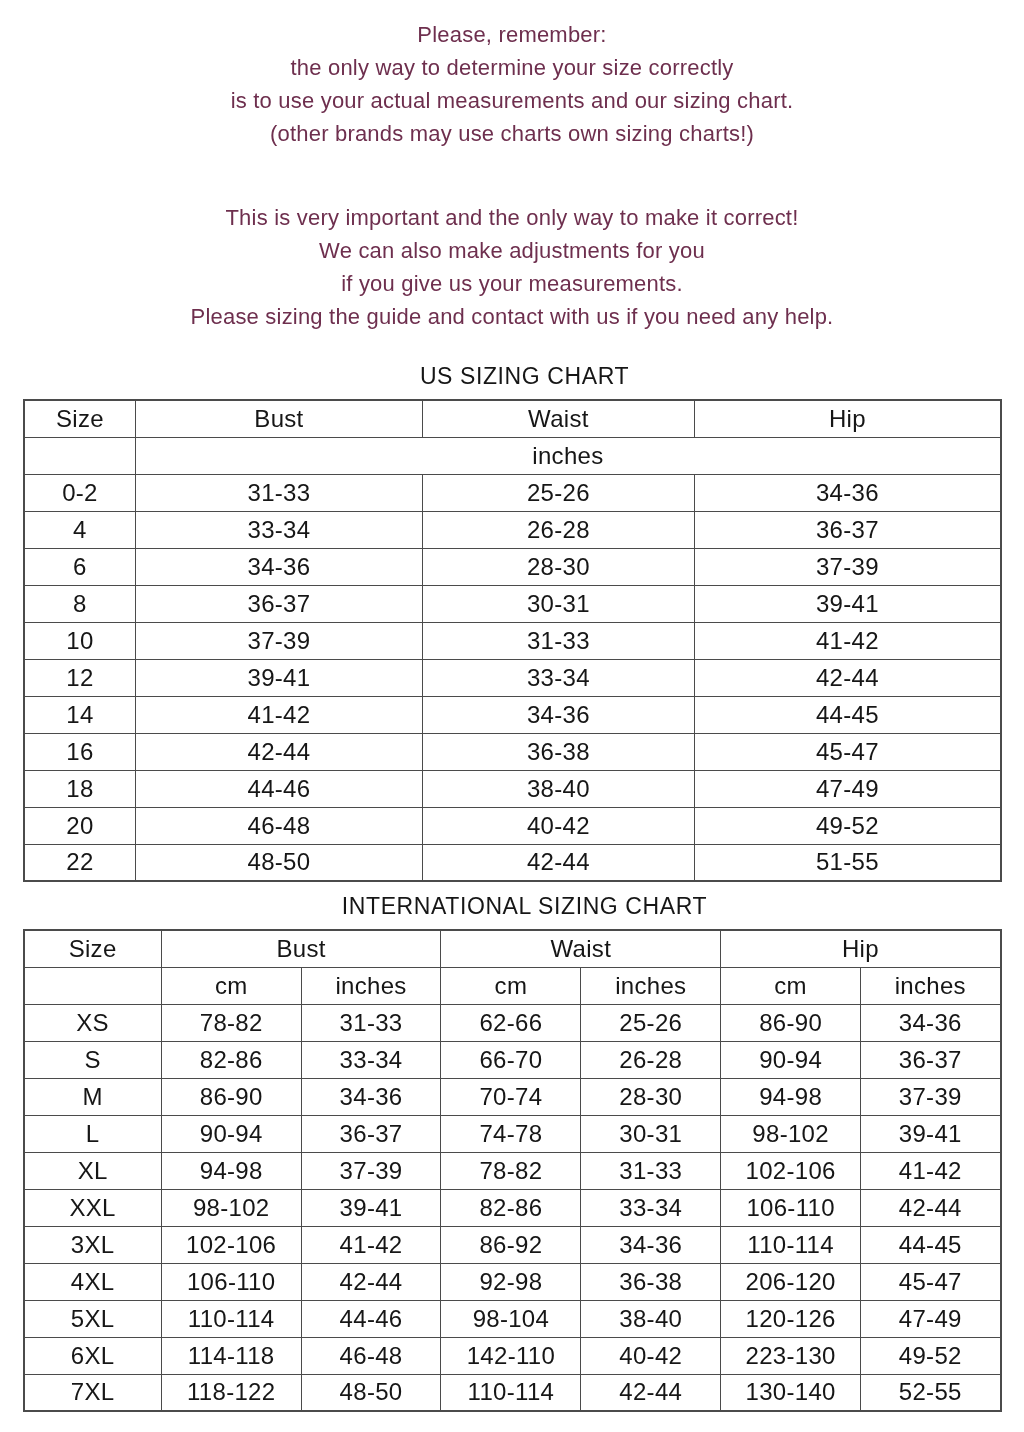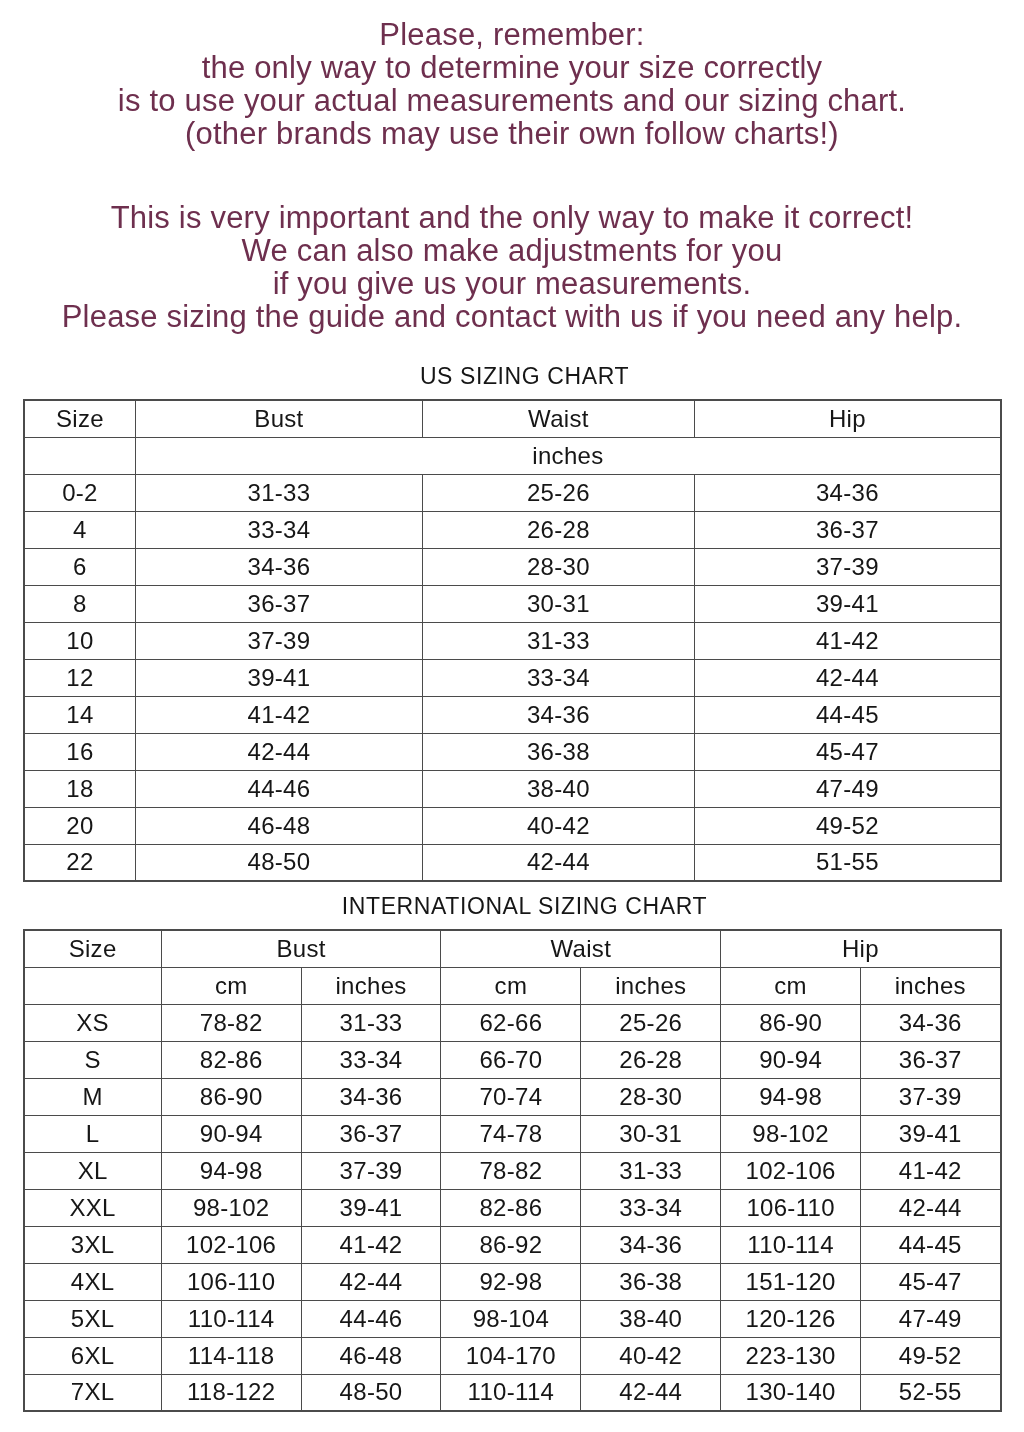--- a/index.html
+++ b/index.html
@@ -19,21 +19,21 @@
     height: 1432px;
     font-family: "Liberation Sans", "DejaVu Sans", sans-serif;
     font-weight: 300;
     color: var(--table-text);
     overflow: hidden;
   }
   .intro {
     padding-top: 18px;
     text-align: center;
     color: var(--intro-text);
-    font-size: 31px;
+    font-size: 22px;
     line-height: 33px;
     letter-spacing: 0.2px;
   }
   .intro p { margin: 0; }
   .intro p + p { margin-top: 51px; }
   .chart-title {
     text-align: center;
     font-size: 23px;
     font-weight: 300;
     letter-spacing: 0.6px;
@@ -74,21 +74,21 @@
   .intl-col      { width: 14.316%; }
 </style>
 </head>
 <body>
 
 <div class="intro">
   <p>
     <span>Please, remember:</span><br>
     <span>the only way to determine your size correctly</span><br>
     <span>is to use your actual measurements and our sizing chart.</span><br>
-    <span>(other brands may use their own follow charts!)</span>
+    <span>(other brands may use charts own sizing charts!)</span>
   </p>
   <p>
     <span>This is very important and the only way to make it correct!</span><br>
     <span>We can also make adjustments for you</span><br>
     <span>if you give us your measurements.</span><br>
     <span>Please sizing the guide and contact with us if you need any help.</span>
   </p>
 </div>
 
 <h2 class="chart-title us">US SIZING CHART</h2>
@@ -274,37 +274,37 @@
         <td>34-36</td>
         <td>110-114</td>
         <td>44-45</td>
       </tr>
       <tr>
         <td>4XL</td>
         <td>106-110</td>
         <td>42-44</td>
         <td>92-98</td>
         <td>36-38</td>
-        <td>151-120</td>
+        <td>206-120</td>
         <td>45-47</td>
       </tr>
       <tr>
         <td>5XL</td>
         <td>110-114</td>
         <td>44-46</td>
         <td>98-104</td>
         <td>38-40</td>
         <td>120-126</td>
         <td>47-49</td>
       </tr>
       <tr>
         <td>6XL</td>
         <td>114-118</td>
         <td>46-48</td>
-        <td>104-170</td>
+        <td>142-110</td>
         <td>40-42</td>
         <td>223-130</td>
         <td>49-52</td>
       </tr>
       <tr>
         <td>7XL</td>
         <td>118-122</td>
         <td>48-50</td>
         <td>110-114</td>
         <td>42-44</td>

